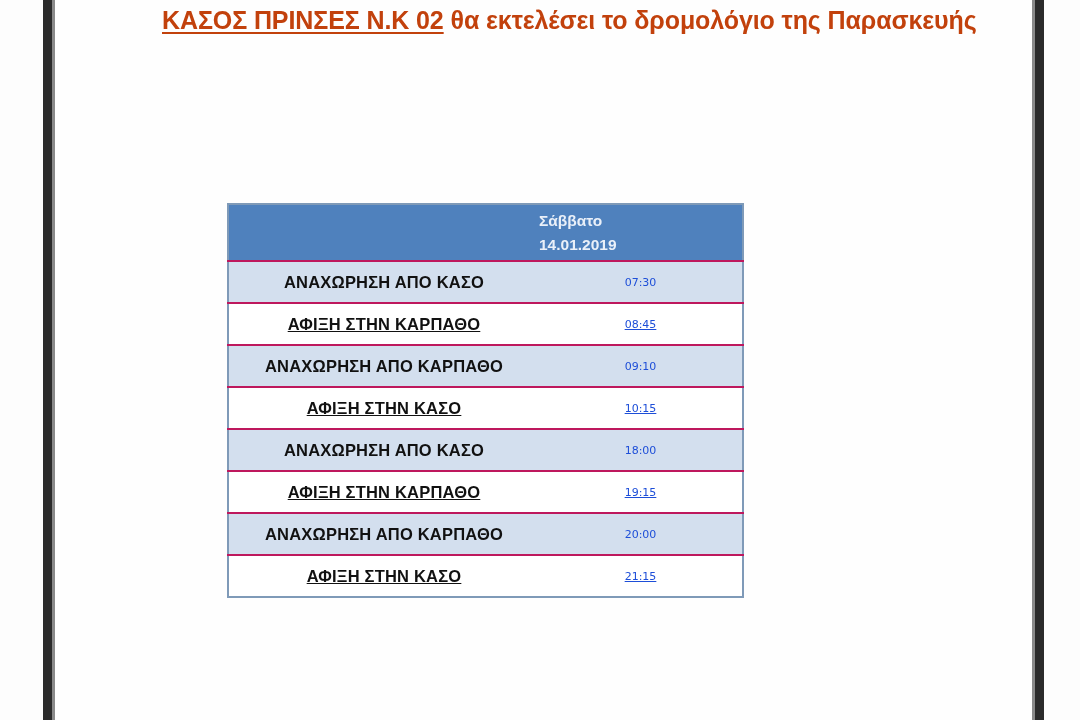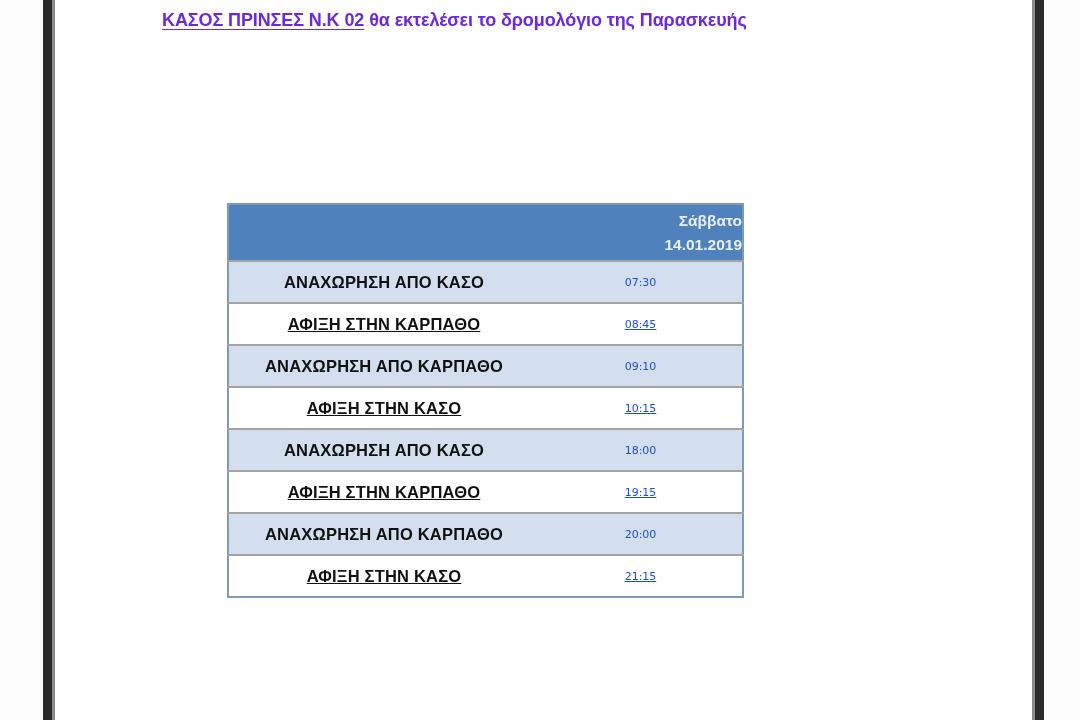--- a/index.html
+++ b/index.html
@@ -23,23 +23,23 @@
       background: #fefefe;
       border-left: 9px solid #2b2b2b;
       border-right: 9px solid #2b2b2b;
       box-shadow: inset 3px 0 0 #8a8a8a, inset -3px 0 0 #8a8a8a;
     }
     .intro {
       position: absolute;
       left: 162px;
       top: 4px;
       width: 800px;
-      color: #6d28d9;
+      color: #c2410c;
       font-weight: bold;
-      font-size: 18px;
+      font-size: 25px;
       line-height: 32px;
       letter-spacing: -0.1px;
     }
     .intro .line {
       display: block;
       white-space: nowrap;
     }
     .intro .ship-name {
       text-decoration: underline;
       text-underline-offset: 3px;
@@ -53,27 +53,27 @@
       border: 2px solid #7f9ab8;
     }
     .schedule th {
       background: #4f81bd;
       color: #eaf0f9;
       font-weight: bold;
       font-size: 15.5px;
       line-height: 24px;
       height: 55px;
       padding: 0;
-      text-align: right;
+      text-align: left;
     }
     .schedule td {
       height: 40px;
       padding: 0;
       font-size: 16.5px;
-      border-top: 2px solid #a3a3a3;
+      border-top: 2px solid #be185d;
       text-align: center;
     }
     .schedule tr.shaded td {
       background: #d3dfee;
     }
     .schedule tr.plain td {
       background: #ffffff;
       text-decoration: underline;
     }
     .schedule td.label {

